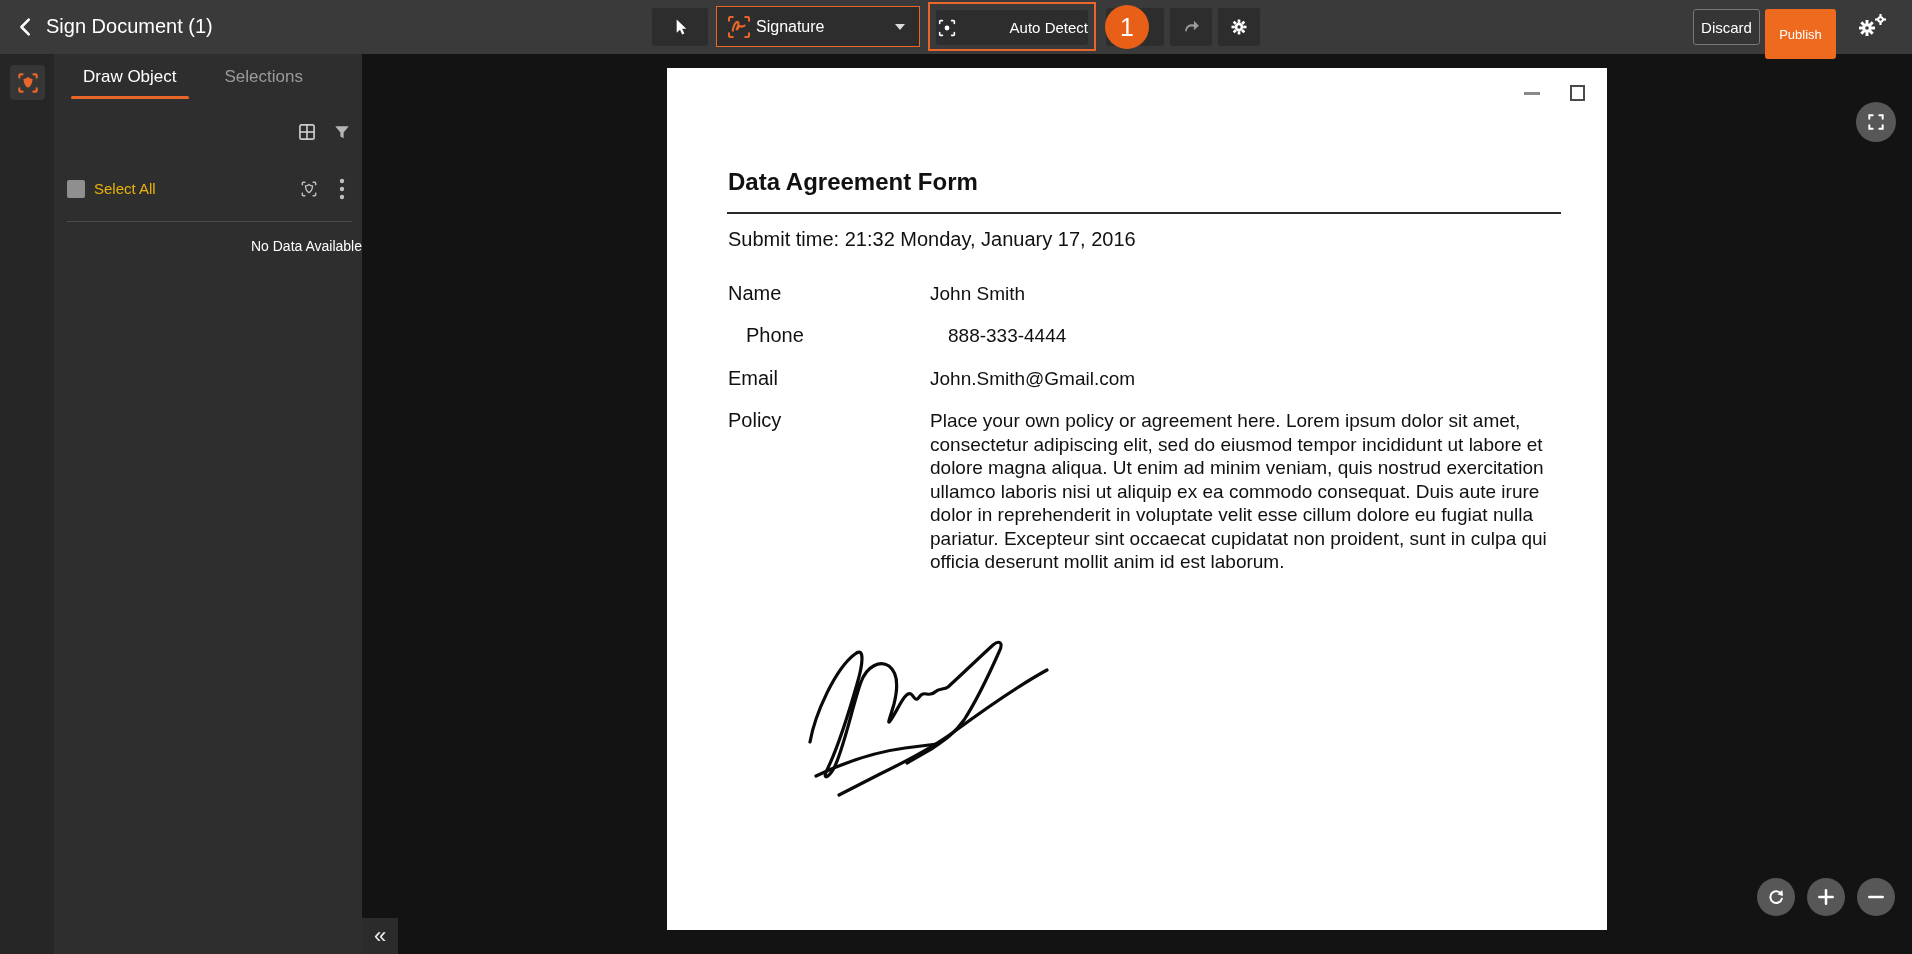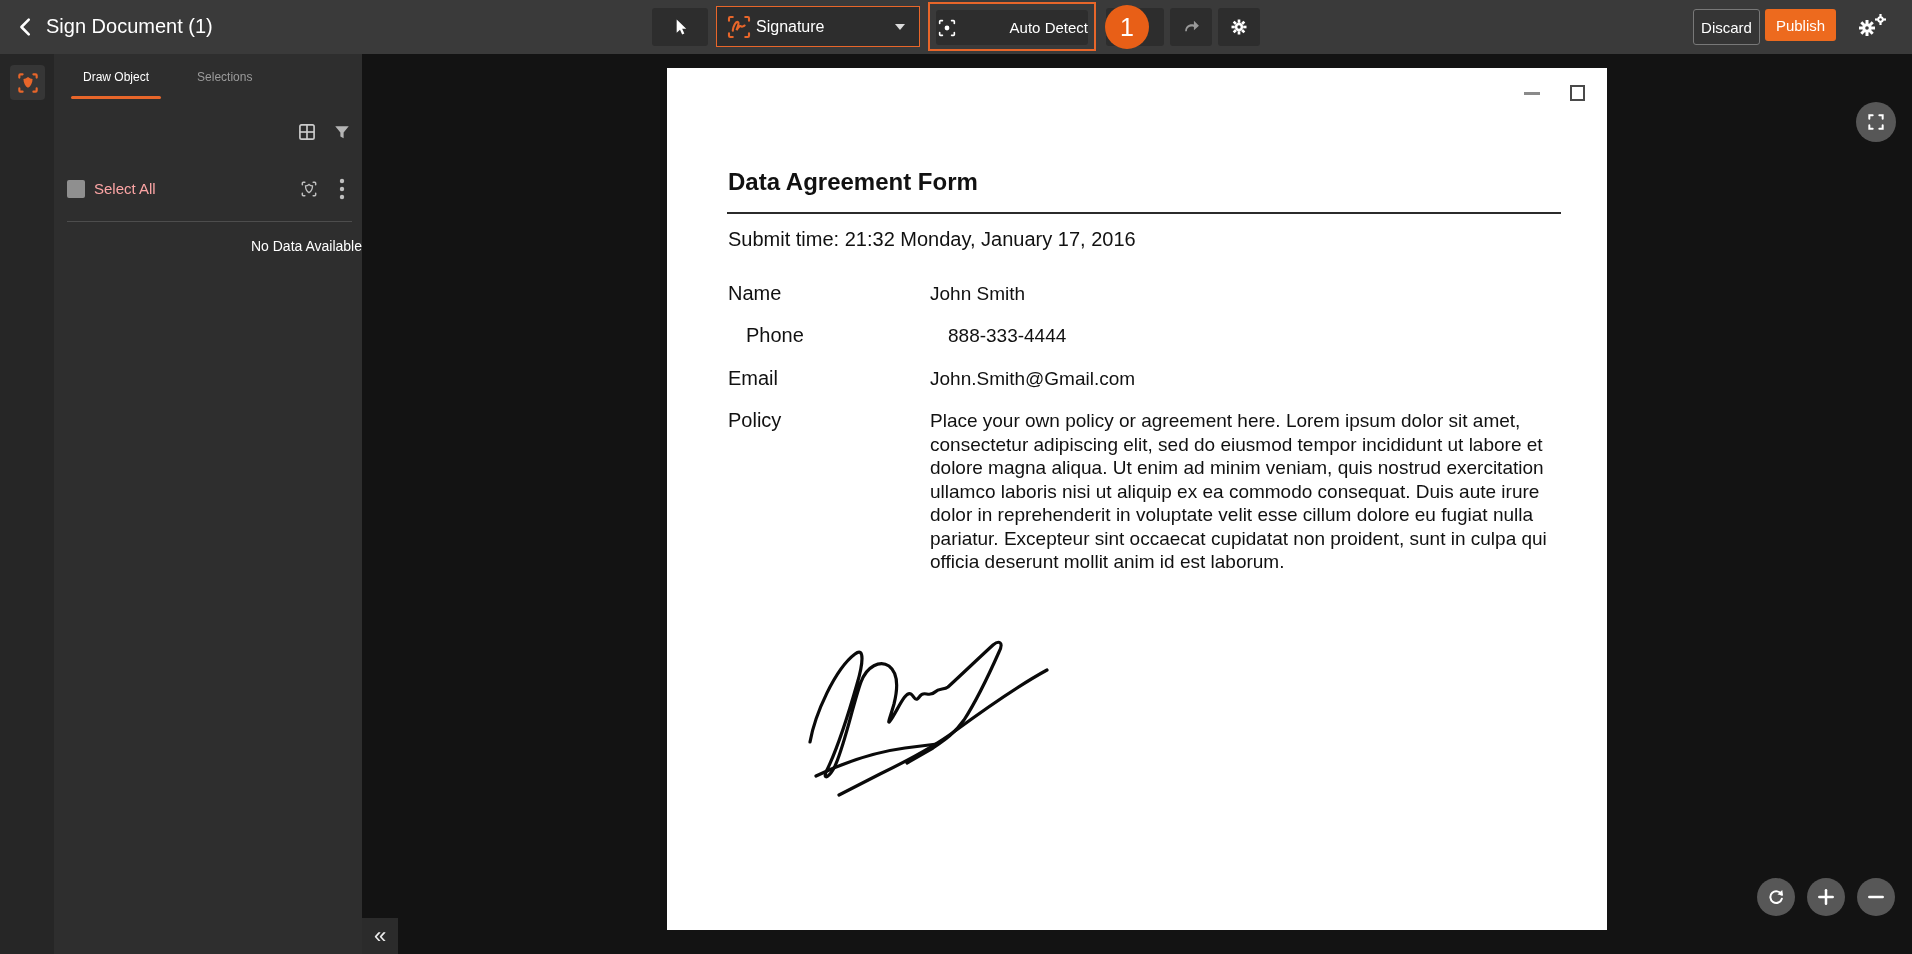--- a/index.html
+++ b/index.html
@@ -28,50 +28,50 @@
 
   .undo-btn { left:1106px; width:58px; }
   .redo-btn { left:1170px; width:42px; }
   .gear-btn { left:1218px; width:42px; }
 
   .step-badge { position:absolute; left:1105px; top:5px; width:44px; height:44px; border-radius:50%;
     background:#e85f17; color:#fff; font-size:25px; display:flex; align-items:center; justify-content:center; z-index:5; }
 
   .discard-btn { position:absolute; left:1693px; top:9px; width:67px; height:36px; background:#353535;
     border:1px solid #787878; border-radius:3px; color:#fff; font-size:15px; cursor:pointer; }
-  .publish-btn { position:absolute; left:1765px; top:9px; width:71px; height:32px; background:#ed6a1e;
-    border:none; border-radius:3px; color:#fff; font-size:15px; cursor:pointer; }
+  .publish-btn { position:absolute; left:1765px; top:9px; width:71px; height:50px; background:#ed6a1e;
+    border:none; border-radius:3px; color:#fff; font-size:13px; cursor:pointer; }
   .gears-btn { position:absolute; left:1850px; top:8px; width:44px; height:38px; background:none; border:none;
     display:flex; align-items:center; justify-content:center; cursor:pointer; }
 
   
   .rail { position:absolute; left:0; top:54px; width:54px; height:900px; background:#262626; z-index:20; }
   .rail-detect-btn { position:absolute; left:10px; top:11px; width:35px; height:35px; background:#363636;
     border:none; border-radius:4px; display:flex; align-items:center; justify-content:center; cursor:pointer; color:#e8662a; }
 
   
   .sidebar { position:absolute; left:54px; top:54px; width:308px; height:900px; background:#2e2e2e; z-index:20; }
   .tabs { position:absolute; left:0; top:0; height:46px; width:100%; display:flex; }
-  .tab { position:relative; height:46px; display:flex; align-items:center; font-size:12px; cursor:pointer; }
+  .tab { position:relative; height:46px; display:flex; align-items:center; font-size:17px; cursor:pointer; }
   .tab-draw { margin-left:17px; padding:0 12px; color:#ffffff; }
   .tab-draw::after { content:""; position:absolute; left:0; right:0; bottom:1px; height:3px; background:#e8662a; border-radius:2px; }
   .tab-selections { margin-left:28px; padding:0 8px; color:#9b9b9b;text-align:right; }
 
   .search-box { position:absolute; left:13px; top:59px; width:225px; height:37px; border:1px solid #b5b5b5;
     border-radius:4px; display:flex; align-items:center; background:transparent; }
   .search-box input { background:transparent; border:none; outline:none; color:#f2f2f2; font-size:15px;
     width:160px; margin-left:6px; font-family:"Liberation Sans",sans-serif; }
   .icon-btn { background:none; border:none; cursor:pointer; display:flex; align-items:center; justify-content:center; }
   .grid-btn   { position:absolute; left:241px; top:66px; width:24px; height:24px; color:#cccccc; }
   .filter-btn { position:absolute; left:276px; top:66px; width:24px; height:24px; color:#b5b5b5; }
 
   .selectall-row { position:absolute; left:0; top:122px; width:100%; height:30px; }
   .checkbox { position:absolute; left:13px; top:4px; width:18px; height:18px; background:#8f8f8f; border:none;
     border-radius:2px; cursor:pointer; }
-  .selectall-label { position:absolute; left:40px; top:4px; font-size:15px; color:#fca5a5; }
+  .selectall-label { position:absolute; left:40px; top:4px; font-size:15px; color:#eab308; }
   .row-detect-btn { position:absolute; left:243px; top:1px; width:24px; height:24px; color:#c0c0c0; }
   .row-menu-btn   { position:absolute; left:278px; top:1px; width:20px; height:24px; color:#c0c0c0; }
 
   .divider { position:absolute; left:13px; top:167px; width:285px; height:1px; background:#4d4d4d; }
   .empty-msg { position:absolute; left:0; top:184px; width:100%; text-align:right; font-size:14px; color:#ffffff; }
 
   
   .canvas { position:absolute; left:362px; top:54px; width:1550px; height:900px; background:#131313; }
   .page { position:absolute; left:305px; top:14px; width:940px; height:862px; background:#ffffff; }
 

